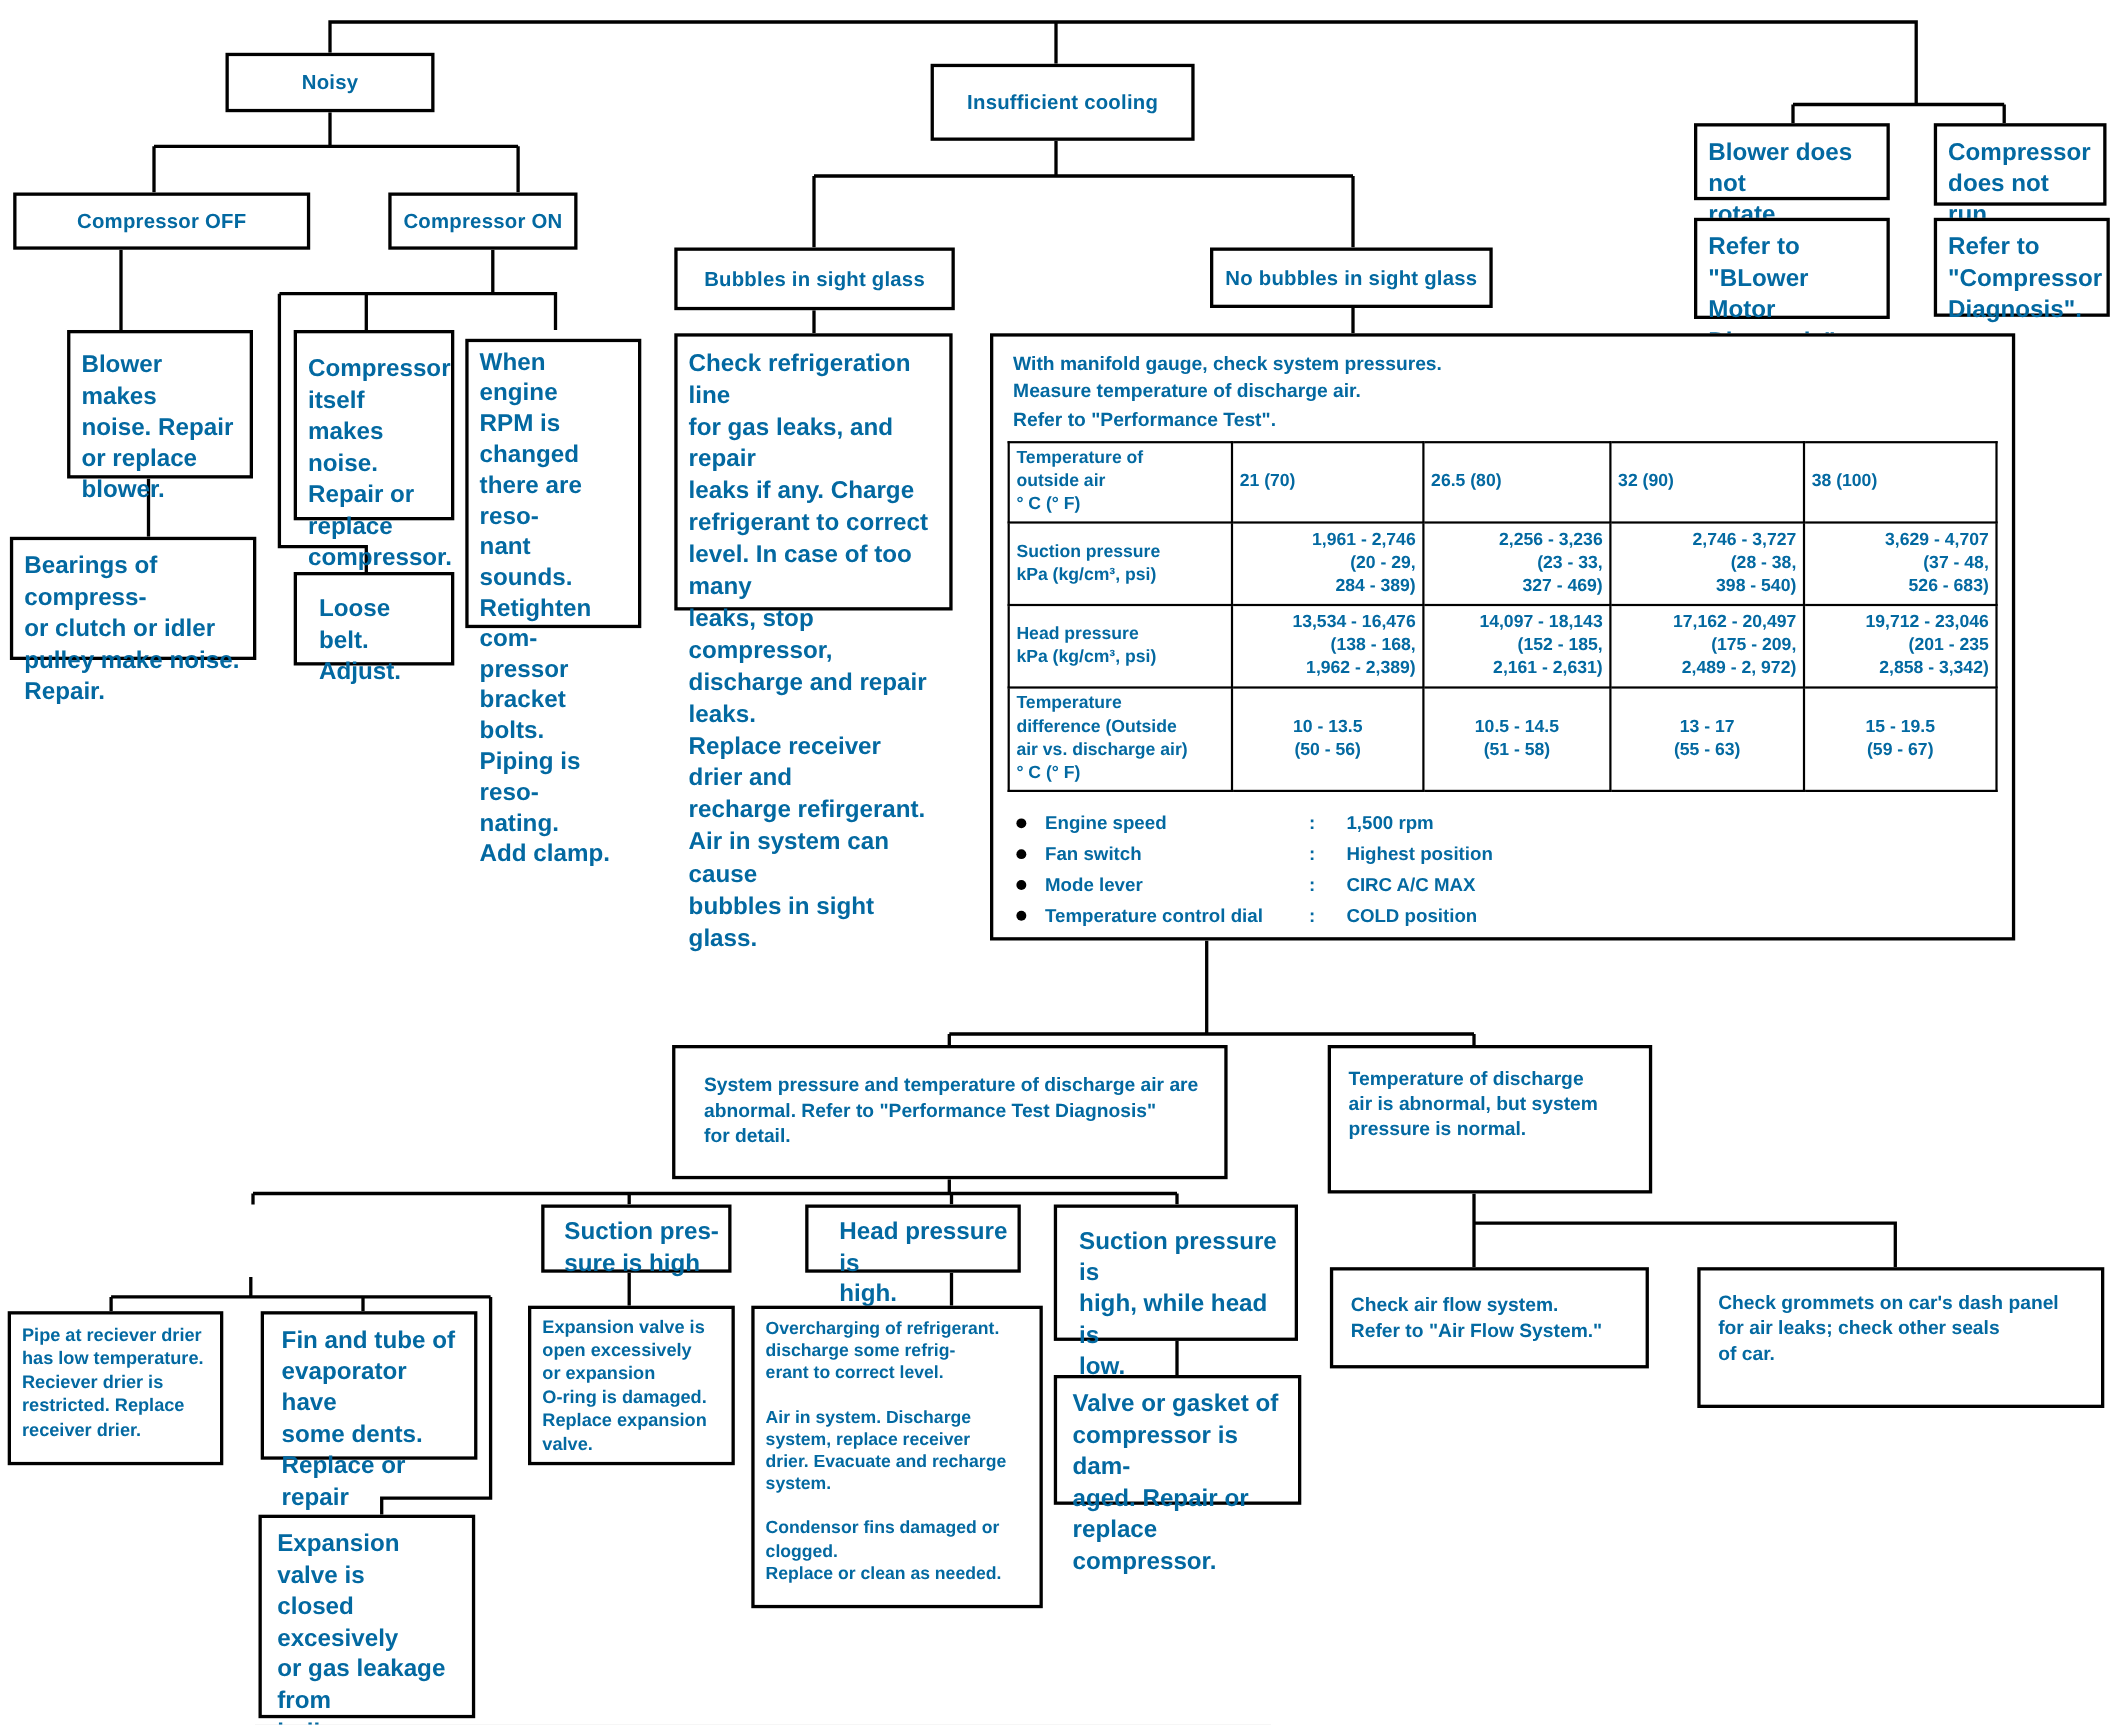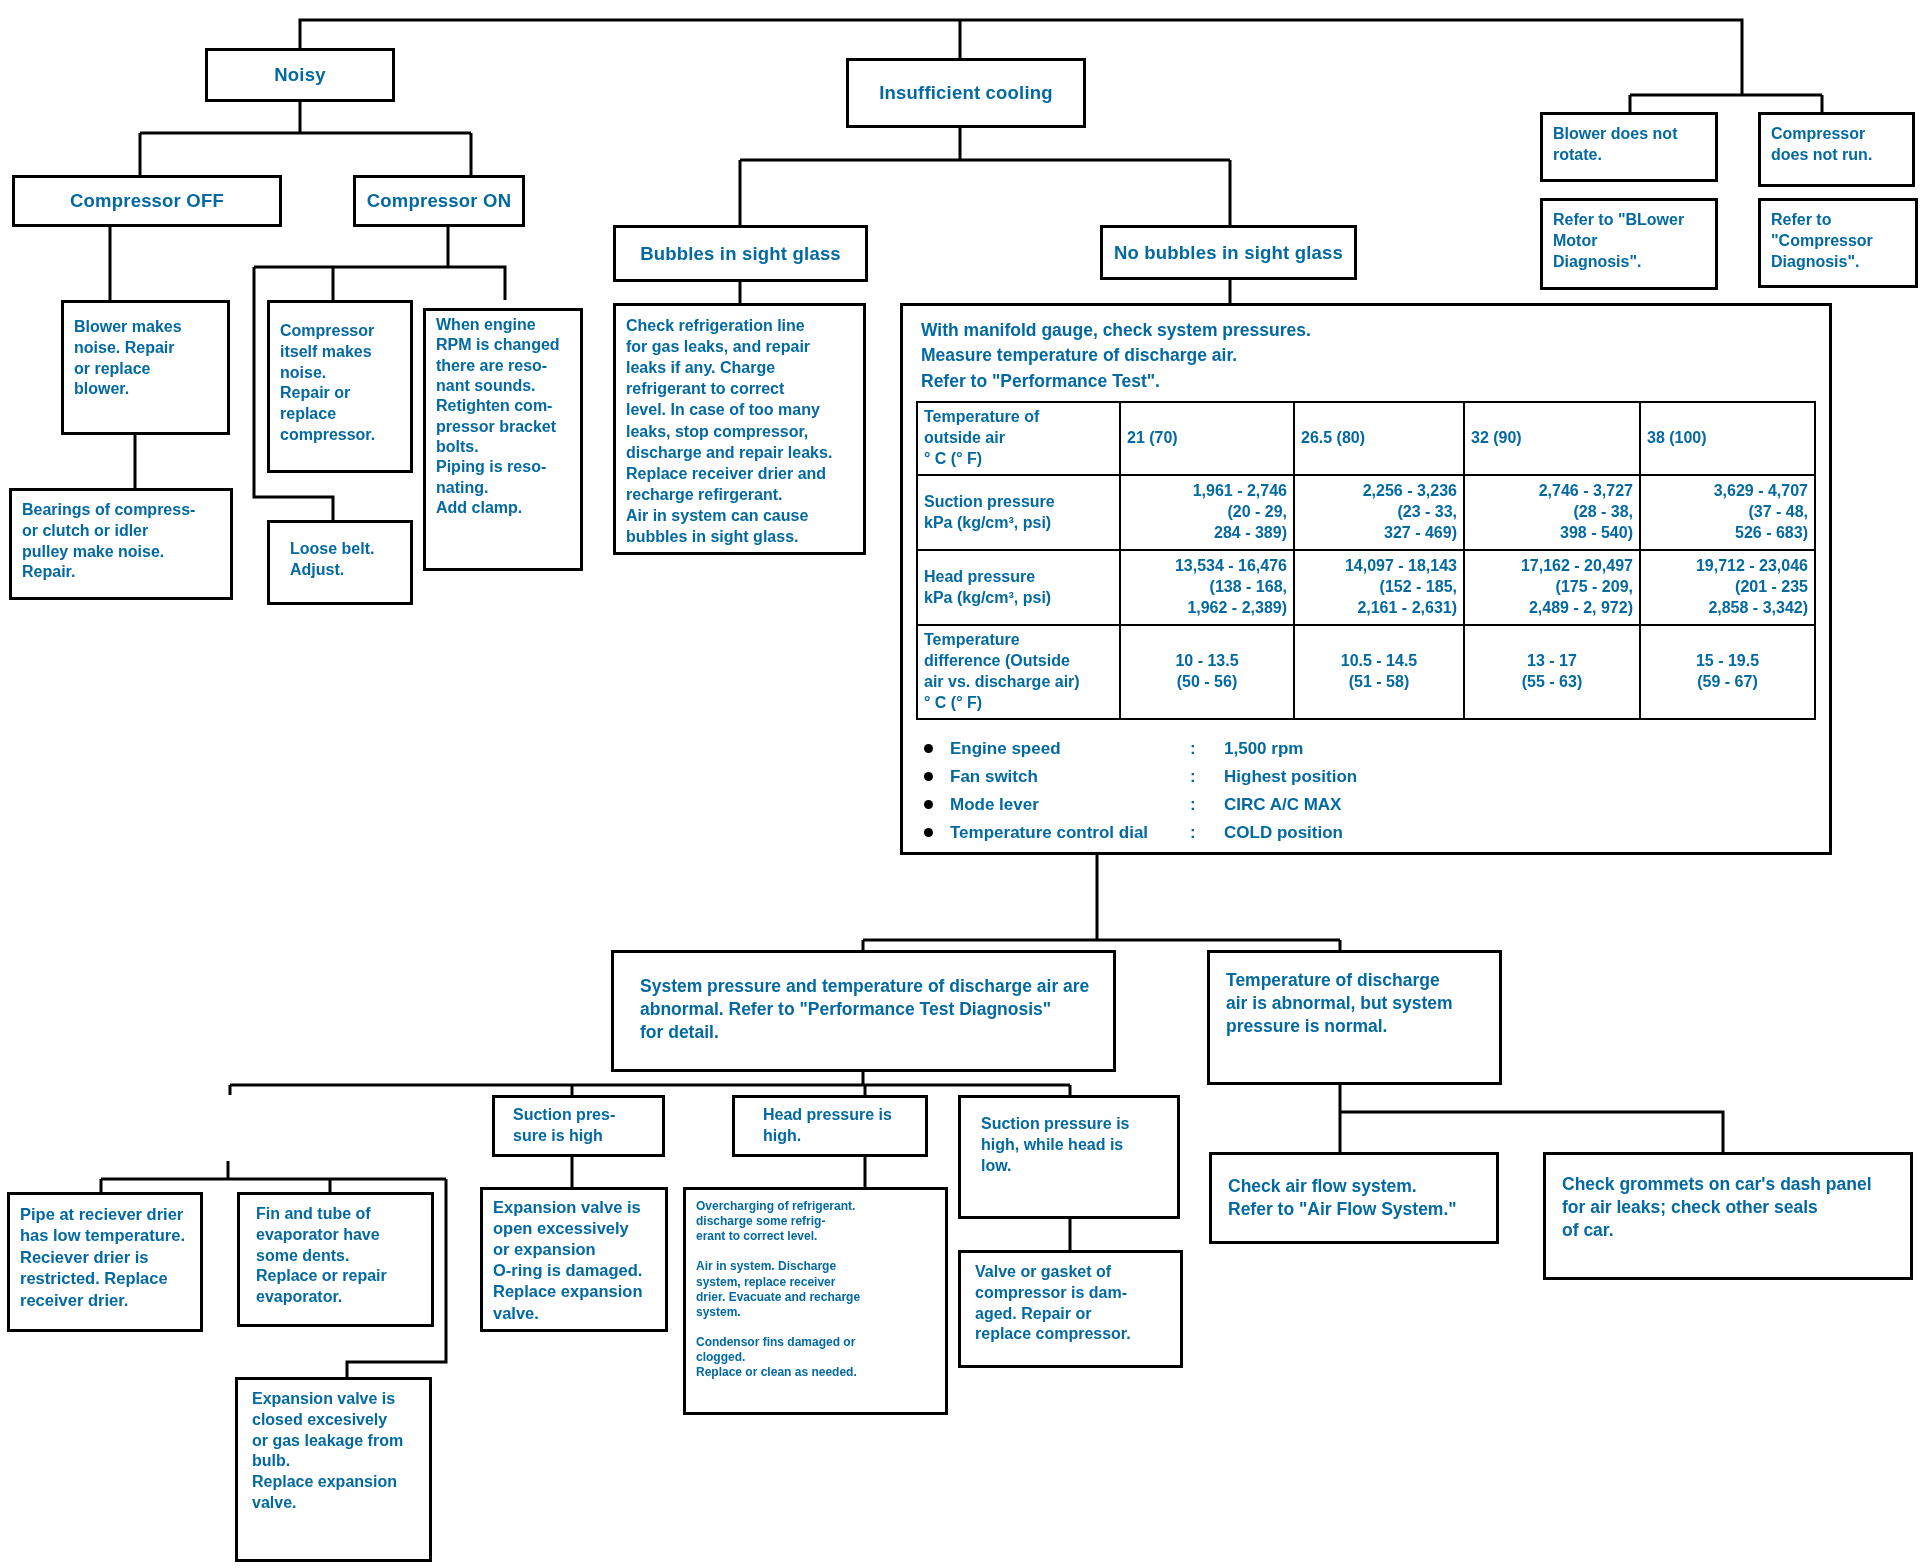--- a/index.html
+++ b/index.html
@@ -11,21 +11,21 @@
   .wires { position:absolute; left:0; top:0; width:1922px; height:1568px; }
   .box {
     position:absolute; border:3px solid #000; background:#fff;
     box-sizing:border-box;
   }
   .lbl {
     display:flex; align-items:center; justify-content:center;
     text-align:center; font-size:18.5px; letter-spacing:0.2px;
   }
   .txt {
-    padding:9px 10px; white-space:pre-line; font-size:16px; line-height:1.3;
+    padding:9px 10px; white-space:pre-line; font-size:22px; line-height:1.3;
   }
   
   .panel-intro { position:absolute; left:18px; top:12px; white-space:pre-line; font-size:17.5px; line-height:1.45; }
   table.ptable { position:absolute; left:13px; top:95px; border-collapse:collapse; table-layout:fixed; }
   table.ptable td {
     border:2.5px solid #000; white-space:pre-line; font-size:16px; line-height:1.3;
     vertical-align:middle; padding:2px 6px; font-weight:700;
   }
   td.th { text-align:left; }
   td.rowlabel { text-align:left; padding-left:10px; }
@@ -273,21 +273,21 @@
 evaporator have
 some dents.
 Replace or repair
 evaporator.</div>
   <div class="box txt" style="left:480px;top:1187px;width:188px;height:145px;font-size:16.5px;line-height:1.28;padding:7px 6px 0 10px">Expansion valve is
 open excessively
 or expansion
 O-ring is damaged.
 Replace expansion
 valve.</div>
-  <div class="box txt" style="left:683px;top:1187px;width:265px;height:228px;font-size:12px;line-height:1.26">Overcharging of refrigerant.
+  <div class="box txt" style="left:683px;top:1187px;width:265px;height:275px;font-size:16px;line-height:1.26">Overcharging of refrigerant.
 discharge some refrig-
 erant to correct level.
 
 Air in system. Discharge
 system, replace receiver
 drier. Evacuate and recharge
 system.
 
 Condensor fins damaged or
 clogged.

